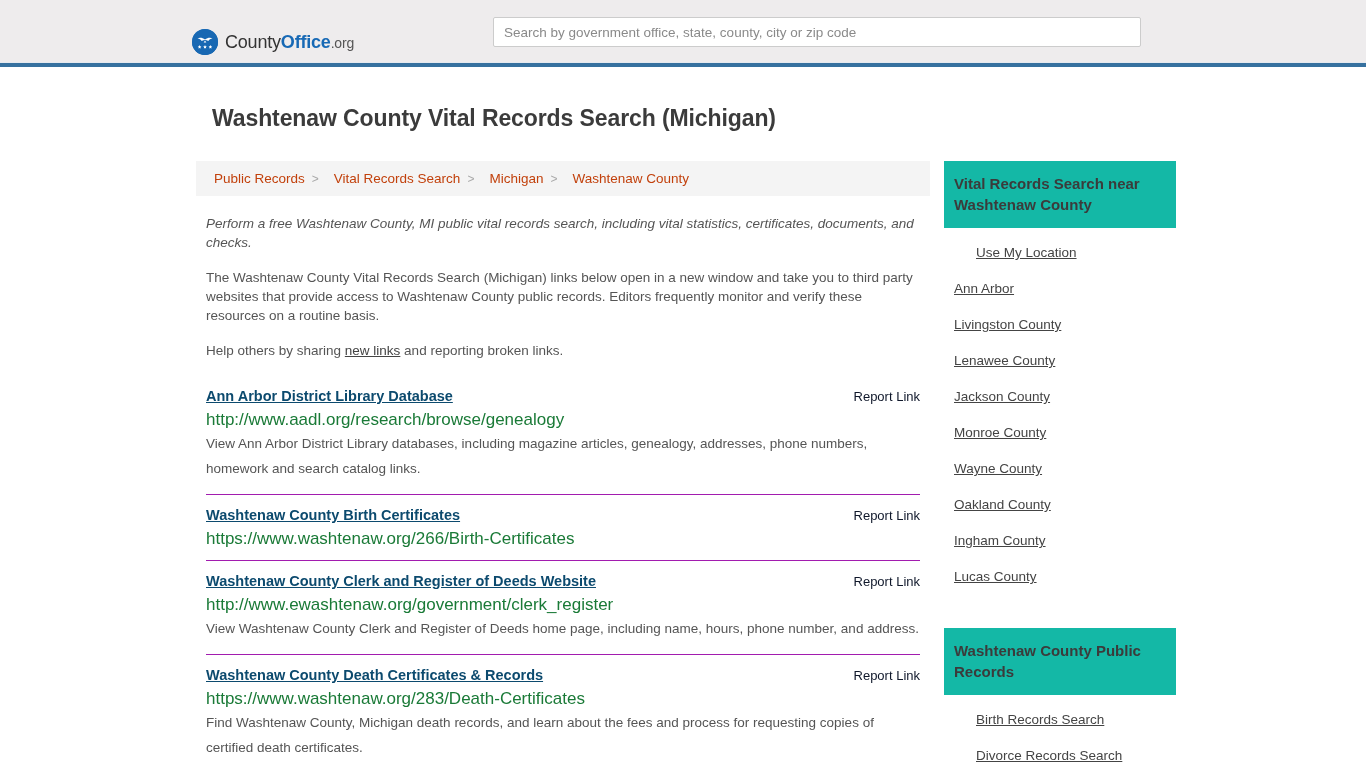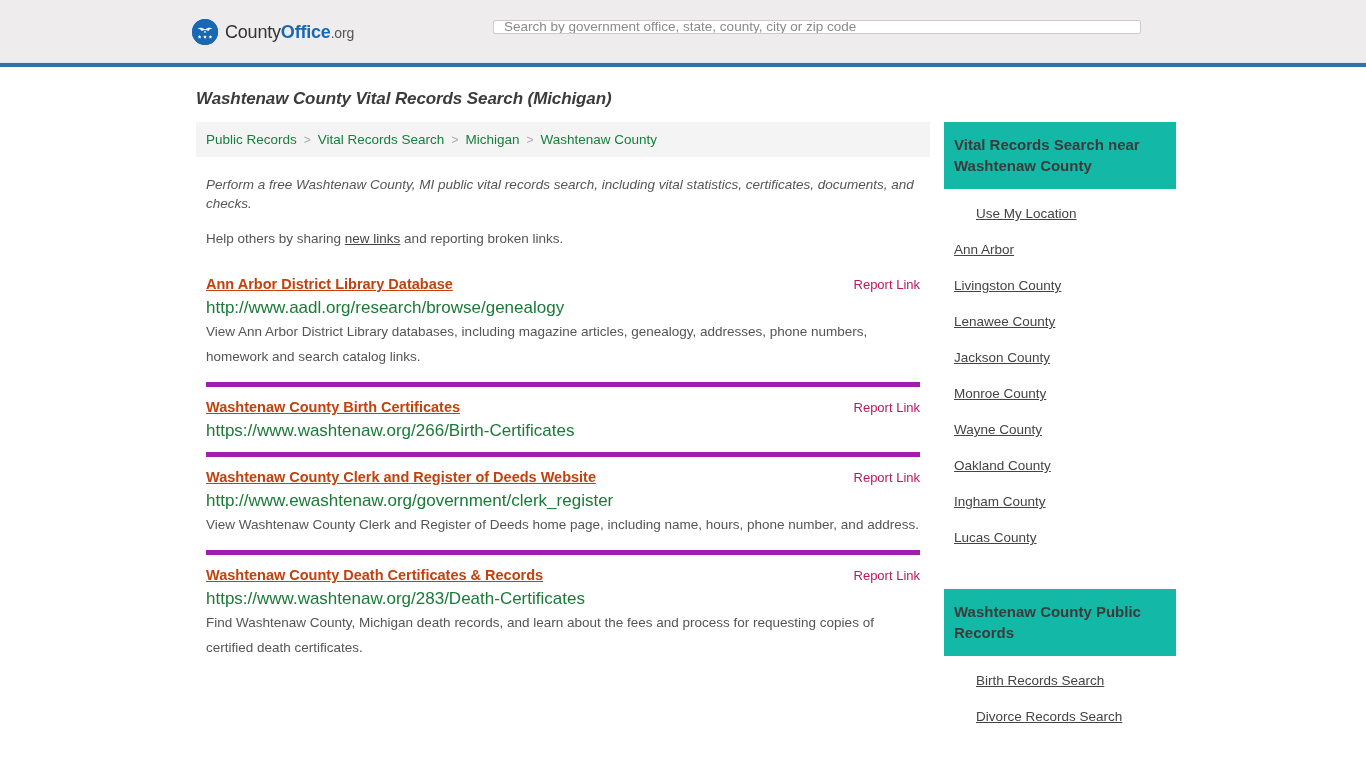--- a/index.html
+++ b/index.html
@@ -26,21 +26,21 @@
     box-sizing: border-box;
   }
   .header-inner {
     width: 1366px;
     height: 63px;
     position: relative;
   }
   .brand {
     position: absolute;
     left: 192px;
-    top: 19px;
+    top: 29px;
     display: flex;
     align-items: center;
     text-decoration: none;
     height: 26px;
   }
   .brand-mark {
     width: 26px;
     height: 26px;
     border-radius: 50%;
     background: #1a69b4;
@@ -69,21 +69,21 @@
 
   .search-wrap {
     position: absolute;
     left: 493px;
     top: 17px;
     width: 648px;
     height: 30px;
   }
   .search-input {
     width: 100%;
-    height: 14px;
+    height: 30px;
     box-sizing: border-box;
     border: 1px solid #cccccc;
     background: #ffffff;
     border-radius: 2px;
     padding: 0 10px;
     font-family: "Liberation Sans", sans-serif;
     font-size: 13.5px;
     color: #555555;
     outline: none;
   }
@@ -93,50 +93,50 @@
   .page {
     width: 1366px;
     position: relative;
   }
   .content-wrap {
     position: relative;
     padding-left: 196px;
     padding-right: 0;
   }
   .page-title {
-    margin: 0;
+    margin: 16px;
     padding: 22px 0 13px 0;
-    font-size: 17px;
+    font-size: 23px;
     font-weight: bold;
     color: #3b3b3b;
     letter-spacing: -0.1px;
-    font-style: italic;
   }
 
   .columns {
     display: flex;
     align-items: flex-start;
   }
   .col-main { width: 734px; flex: 0 0 734px; }
   .col-side { width: 232px; flex: 0 0 232px; margin-left: 14px; }
 
   
   .breadcrumb {
     background: #f4f4f4;
     height: 35px;
     display: flex;
     align-items: center;
     padding: 0 10px;
     box-sizing: border-box;
     font-size: 13.5px;
   }
   .crumb {
-    color: #15803d;
+    color: #c2410c;
     text-decoration: none;
     white-space: nowrap;
+    margin-left: 8px;
   }
   .crumb-sep {
     color: #a9a9a9;
     margin: 0 7px;
     font-size: 12px;
   }
 
   
   .intro {
     padding: 0 10px;
@@ -150,40 +150,40 @@
   .intro p:first-child { margin-top: 18px; font-style: italic; }
   .inline-link {
     color: #444444;
     text-decoration: underline;
   }
 
   
   .results { margin-top: 18px; padding: 0 10px; }
   .result {
     padding: 10px 0 13px 0;
-    border-top: 5px solid #a21caf;
+    border-top: 1px solid #a21caf;
     position: relative;
   }
   .result:first-child { border-top: none; padding-top: 8px; }
   .result-head {
     display: flex;
     align-items: baseline;
     justify-content: space-between;
   }
   .result-title {
     font-size: 14.5px;
     font-weight: bold;
-    color: #c2410c;
+    color: #0c4a6e;
     text-decoration: underline;
     margin: 0;
     line-height: 20px;
   }
   .report-link {
     font-size: 13px;
-    color: #be185d;
+    color: #0f172a;
     text-decoration: none;
     white-space: nowrap;
     margin-left: 16px;
     line-height: 20px;
   }
   .result-url {
     display: block;
     font-size: 17px;
     color: #1a7a37;
     margin-top: 5px;
@@ -269,20 +269,21 @@
           <span class="crumb-sep">&gt;</span>
           <a class="crumb" href="#">Vital Records Search</a>
           <span class="crumb-sep">&gt;</span>
           <a class="crumb" href="#">Michigan</a>
           <span class="crumb-sep">&gt;</span>
           <span class="crumb">Washtenaw County</span>
         </nav>
 
         <div class="intro">
           <p>Perform a free Washtenaw County, MI public vital records search, including vital statistics, certificates, documents, and checks.</p>
+          <p>The Washtenaw County Vital Records Search (Michigan) links below open in a new window and take you to third party websites that provide access to Washtenaw County public records. Editors frequently monitor and verify these resources on a routine basis.</p>
           <p><span>Help others by sharing </span><a class="inline-link" href="#">new links</a><span> and reporting broken links.</span></p>
         </div>
 
         <div class="results">
 
           <div class="result">
             <div class="result-head">
               <a class="result-title" href="#">Ann Arbor District Library Database</a>
               <a class="report-link" href="#">Report Link</a>
             </div>

